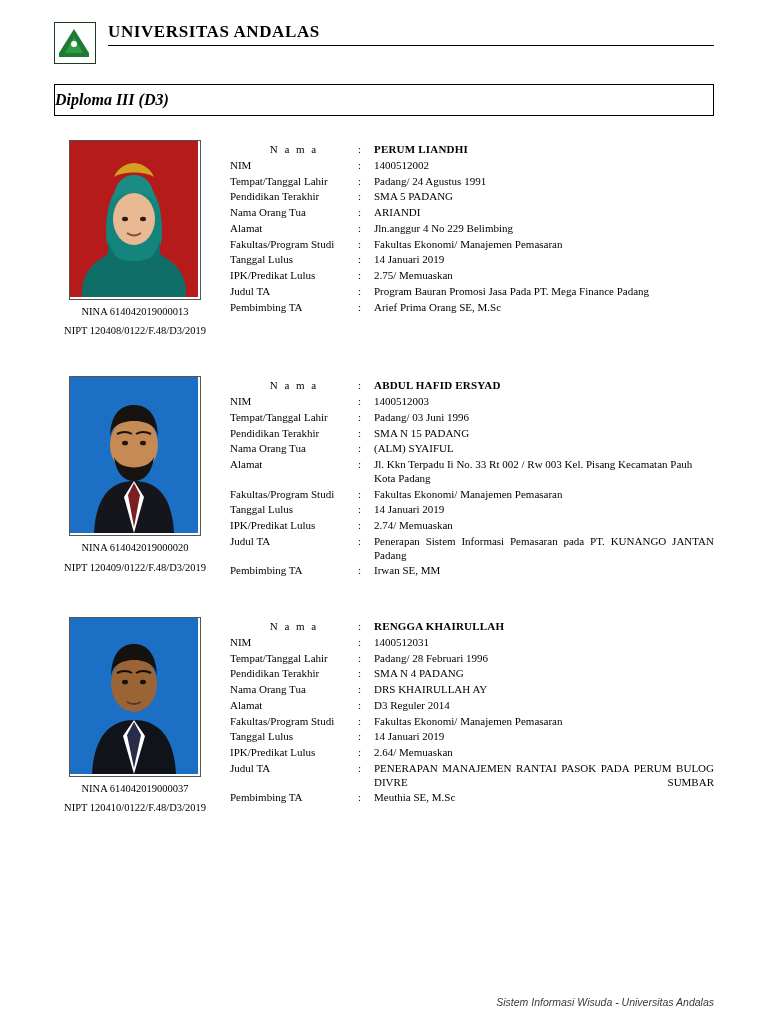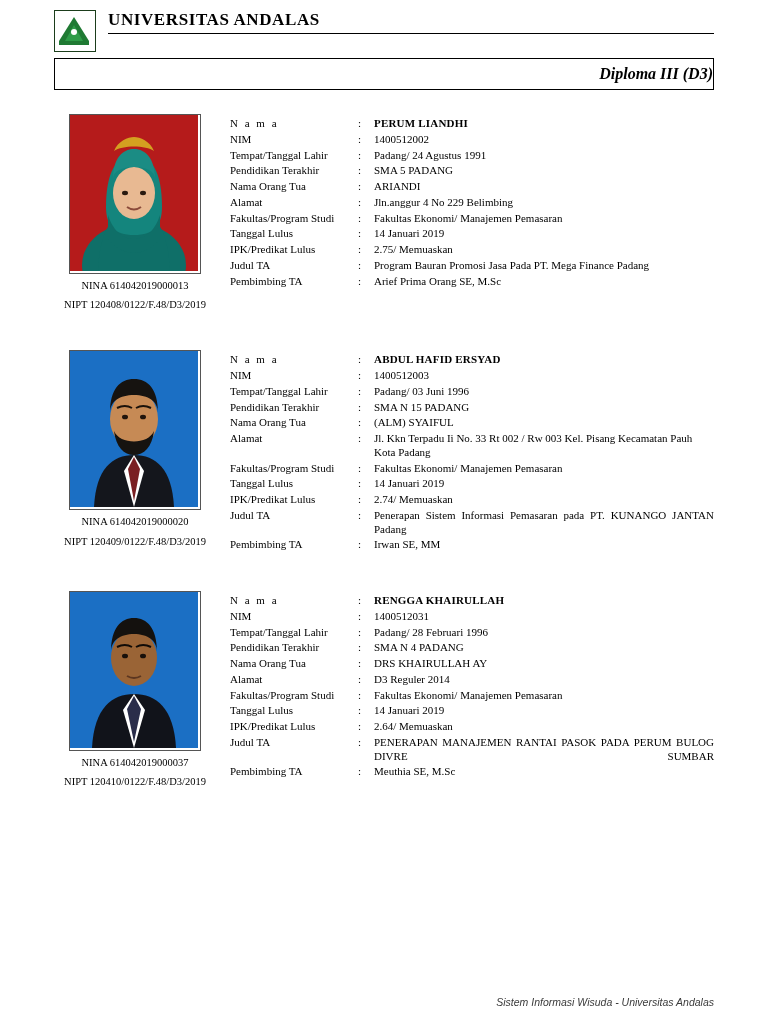--- a/index.html
+++ b/index.html
@@ -12,21 +12,21 @@
     background: #ffffff;
     font-family: "Liberation Serif", serif;
     color: #000000;
     overflow: hidden;
   }
   .page {
     position: relative;
     width: 768px;
     height: 1024px;
     box-sizing: border-box;
-    padding: 10px 54px 0 54px;
+    padding: 22px 54px 0 54px;
   }
 
   
   .header {
     display: flex;
     align-items: flex-start;
     gap: 12px;
   }
   .logo {
     width: 40px;
@@ -55,26 +55,26 @@
     line-height: 1.3;
     margin-top: 2px;
   }
   .header-rule {
     border-bottom: 1.6px solid #000;
     margin-top: 3px;
   }
 
   
   .section-box {
-    margin-top: 6px;
+    margin-top: 20px;
     border: 1px solid #000;
     height: 30px;
     display: flex;
     align-items: center;
-    justify-content: flex-end;
+    justify-content: flex-start;
   }
   .section-box span {
     font-size: 16px;
     font-style: italic;
     font-weight: bold;
   }
 
   
   .entries {
     margin-top: 24px;
@@ -134,20 +134,21 @@
     font-weight: bold;
     letter-spacing: 0.2px;
   }
   td.val.justify {
     text-align: justify;
     text-align-last: justify;
     margin-left: 27px;
   }
   .spaced {
     letter-spacing: 2px;
+    text-align: center;
   }
 
   
   .footer {
     position: absolute;
     right: 54px;
     bottom: 16px;
     font-family: "Liberation Sans", sans-serif;
     font-size: 10.5px;
     font-style: italic;

